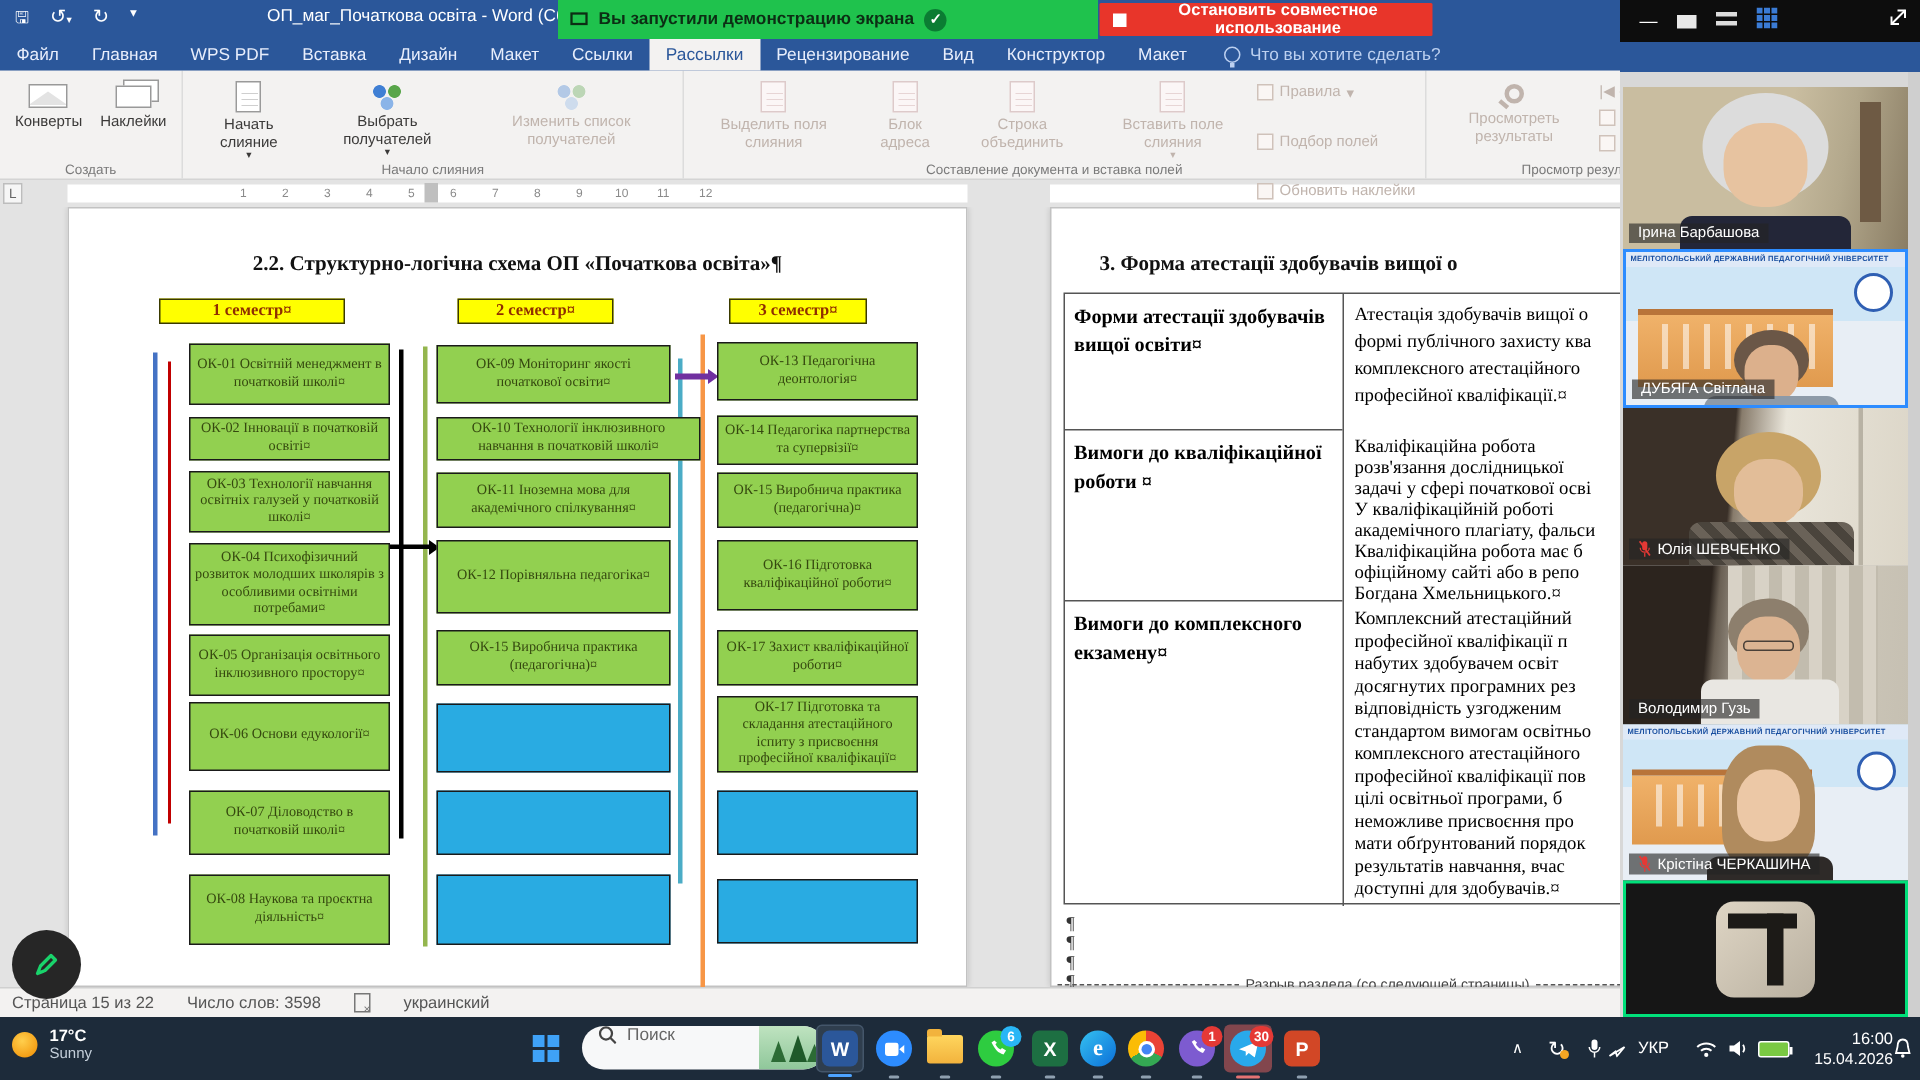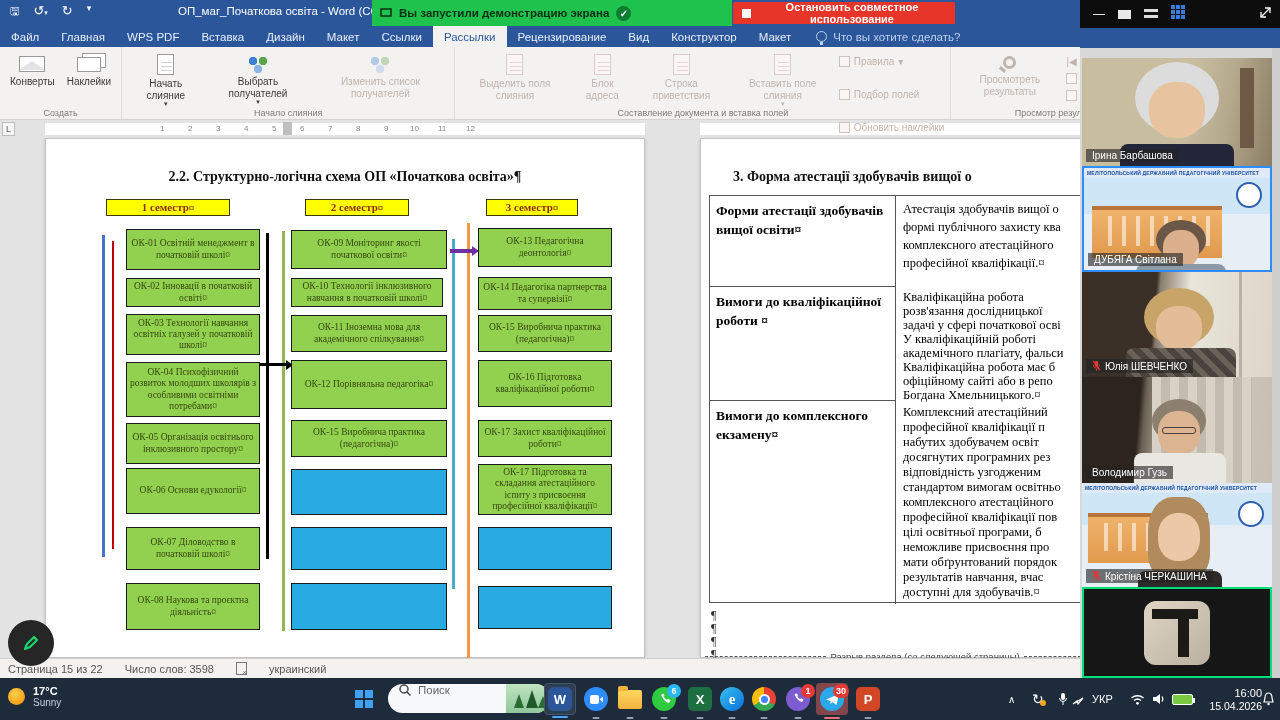--- a/index.html
+++ b/index.html
@@ -166,21 +166,21 @@
     <div class="rbtn dis">
         <span class="i-doc pale"></span>
         <span>Выделить поля слияния</span>
       </div>
     <div class="rbtn dis">
         <span class="i-doc pale"></span>
         <span>Блок адреса</span>
       </div>
     <div class="rbtn dis">
         <span class="i-doc pale"></span>
-        <span>Строка приветствия</span>
+        <span>Строка объединить</span>
       </div>
     <div class="rbtn dis">
         <span class="i-doc pale"></span>
         <span>Вставить поле слияния</span>
         <span class="caret">▾</span>
       </div>
     <div style="display:flex;flex-direction:column;gap:18px;padding-top:3px">
       <div class="srow"><span class="ic"></span><span>Правила</span> ▾</div>
       <div class="srow">
           <span class="ic"></span>
@@ -269,21 +269,21 @@
     <div class="fb" style="left:80px;top:90px;width:134px;height:41px">ОК-01 Освітній менеджмент в початковій школі¤</div>
     <div class="fb" style="left:80px;top:139px;width:134px;height:29px">ОК-02 Інновації в початковій освіті¤</div>
     <div class="fb" style="left:80px;top:175px;width:134px;height:41px">ОК-03 Технології навчання освітніх галузей у початковій школі¤</div>
     <div class="fb" style="left:80px;top:223px;width:134px;height:55px">ОК-04 Психофізичний розвиток молодших школярів з особливими освітніми потребами¤</div>
     <div class="fb" style="left:80px;top:284px;width:134px;height:41px">ОК-05 Організація освітнього інклюзивного простору¤</div>
     <div class="fb" style="left:80px;top:329px;width:134px;height:46px">ОК-06 Основи едукології¤</div>
     <div class="fb" style="left:80px;top:388px;width:134px;height:43px">ОК-07 Діловодство в початковій школі¤</div>
     <div class="fb" style="left:80px;top:444px;width:134px;height:47px">ОК-08 Наукова та проєктна діяльність¤</div>
 
     <div class="fb" style="left:245px;top:91px;width:156px;height:39px">ОК-09 Моніторинг якості початкової освіти¤</div>
-    <div class="fb" style="left:245px;top:139px;width:152px;height:29px">ОК-10 Технології інклюзивного навчання в початковій школі¤</div>
+    <div class="fb" style="left:245px;top:139px;width:176px;height:29px">ОК-10 Технології інклюзивного навчання в початковій школі¤</div>
     <div class="fb" style="left:245px;top:176px;width:156px;height:37px">ОК-11 Іноземна мова для академічного спілкування¤</div>
     <div class="fb" style="left:245px;top:221px;width:156px;height:49px">ОК-12 Порівняльна педагогіка¤</div>
     <div class="fb" style="left:245px;top:281px;width:156px;height:37px">ОК-15 Виробнича практика (педагогічна)¤</div>
     <div class="fb cyan" style="left:245px;top:330px;width:156px;height:46px"></div>
     <div class="fb cyan" style="left:245px;top:388px;width:156px;height:43px"></div>
     <div class="fb cyan" style="left:245px;top:444px;width:156px;height:47px"></div>
 
     <div class="fb" style="left:432px;top:89px;width:134px;height:39px">ОК-13 Педагогічна деонтологія¤</div>
     <div class="fb" style="left:432px;top:138px;width:134px;height:33px">ОК-14 Педагогіка партнерства та супервізії¤</div>
     <div class="fb" style="left:432px;top:176px;width:134px;height:37px">ОК-15 Виробнича практика (педагогічна)¤</div>

